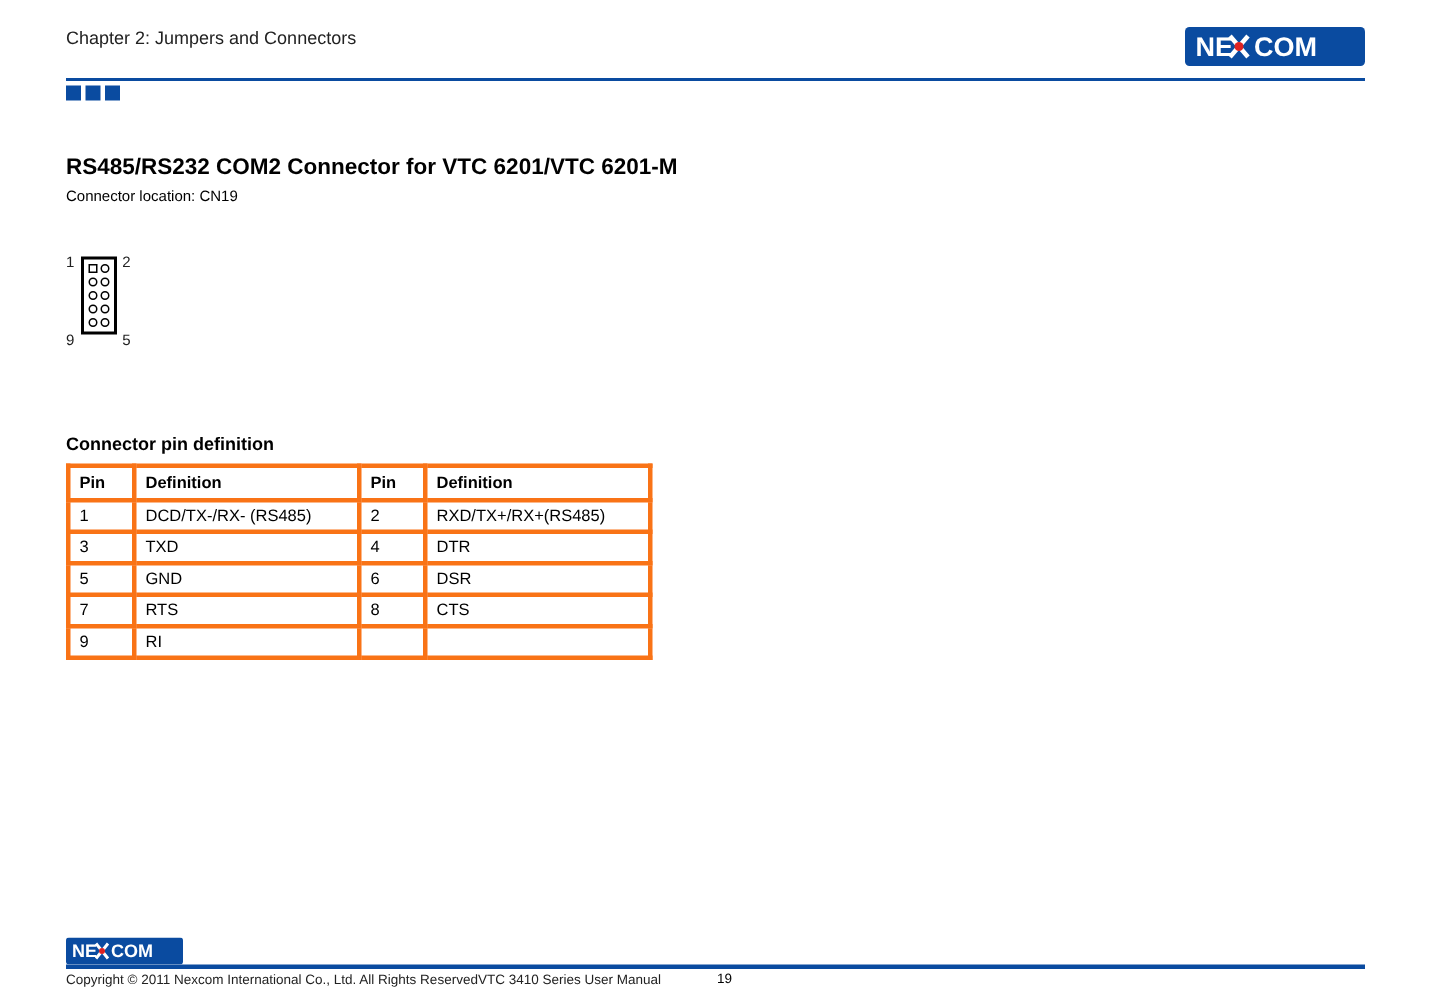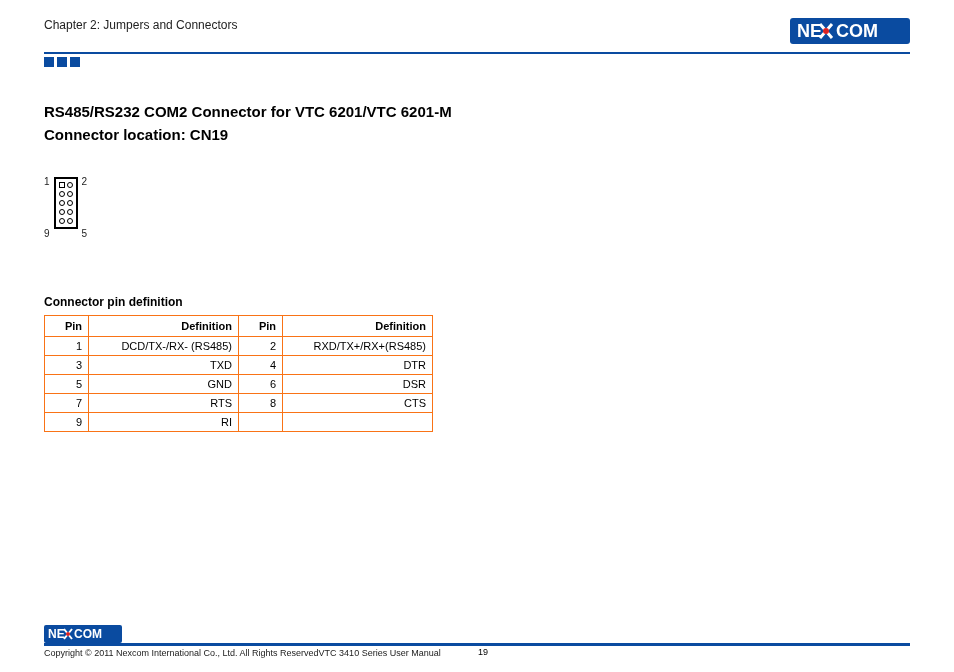--- a/index.html
+++ b/index.html
@@ -12,36 +12,36 @@
   .logo { width: 120px; height: 26px; }
   .logo svg { width: 120px; height: 26px; display: block; }
 
   .hr-top { height: 2px; background: #0a4ba0; margin-top: 2px; }
   .three-sq { display: flex; gap: 3px; margin-top: 3px; }
   .three-sq span { width: 10px; height: 10px; background: #0a4ba0; display: inline-block; }
 
   
   .main { margin-top: 36px; }
   .h1 { font-size: 15px; font-weight: bold; }
-  .sub { font-size: 15px; margin-top: 6px; font-weight: bold; }
+  .sub { font-size: 10px; margin-top: 6px; }
 
   
   .conn-wrap { margin-top: 34px; display: flex; align-items: flex-start; }
   .pinlabel { font-size: 10px; color: #222; line-height: 1; }
   .pin-left-labels { display: flex; flex-direction: column; justify-content: space-between; height: 62px; margin-right: 4px; }
   .pin-right-labels { display: flex; flex-direction: column; justify-content: space-between; height: 62px; margin-left: 4px; }
   .conn-box { border: 2px solid #000; width: 24px; padding: 3px 3px; display: flex; flex-direction: column; gap: 3px; }
   .pinrow { display: flex; justify-content: space-between; }
   .pin-o { width: 6px; height: 6px; border: 1px solid #000; border-radius: 50%; }
   .pin-sq { width: 6px; height: 6px; border: 1px solid #000; }
 
   
   .tbl-title { font-size: 12px; font-weight: bold; margin-top: 56px; }
   table.defs { border-collapse: collapse; margin-top: 6px; font-size: 11px; }
-  table.defs th, table.defs td { border: 1px solid #f97316; text-align: right; vertical-align: middle; }
+  table.defs th, table.defs td { border: 3px solid #f97316; text-align: left; vertical-align: middle; }
   table.defs th { font-weight: bold; padding: 4px 6px; }
   table.defs td { padding: 3px 6px; }
   .col-pin { width: 44px; }
   .col-def { width: 150px; }
 
   
   .footer { position: absolute; left: 44px; right: 44px; bottom: 14px; }
   .foot-logo { width: 78px; height: 18px; }
   .foot-logo svg { width: 78px; height: 18px; display: block; }
   .hr-bot { height: 3px; background: #0a4ba0; }

